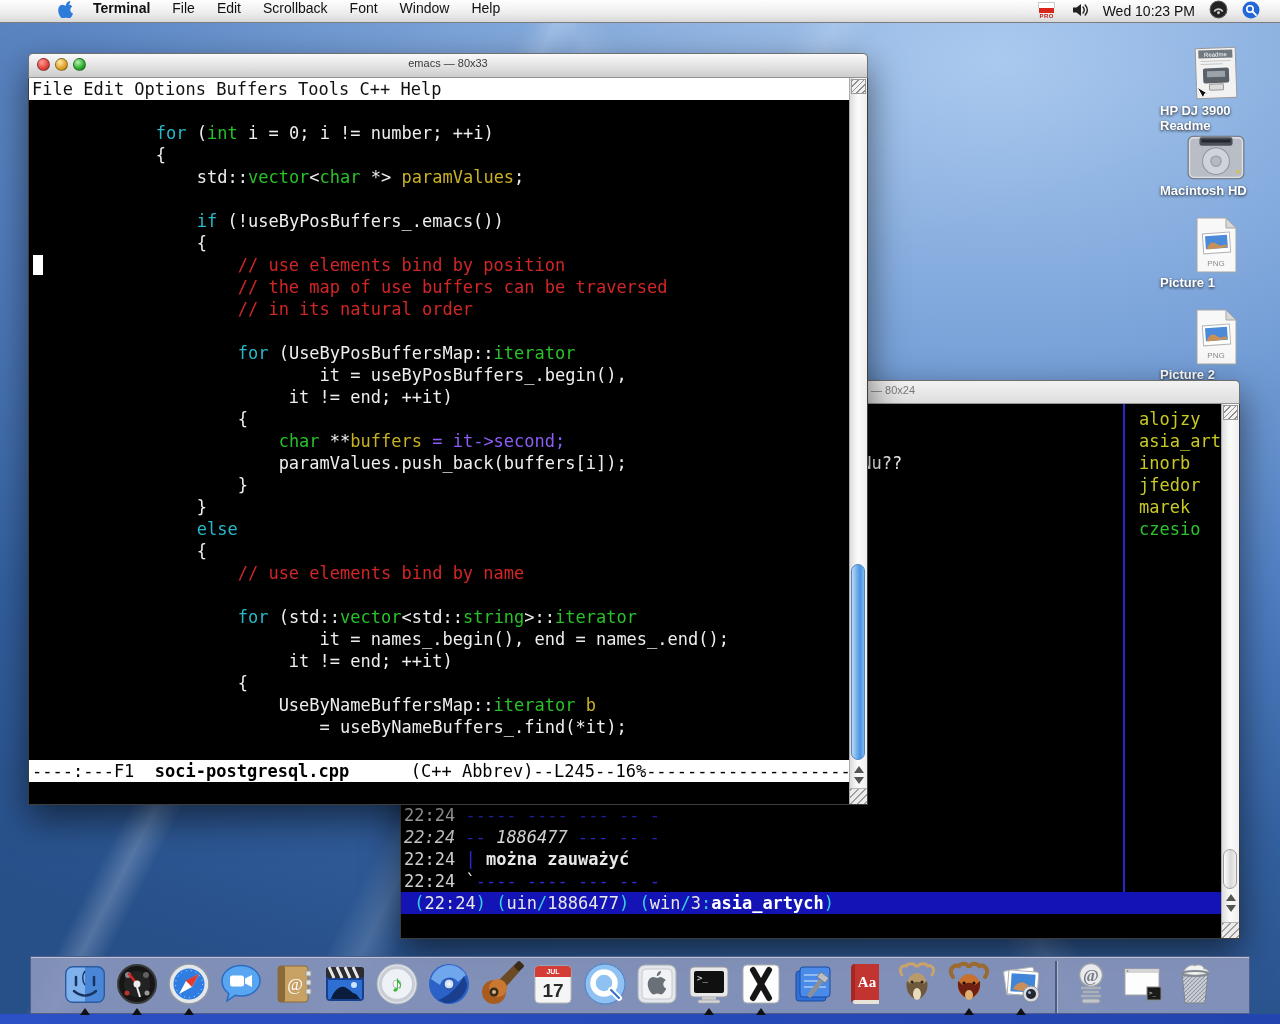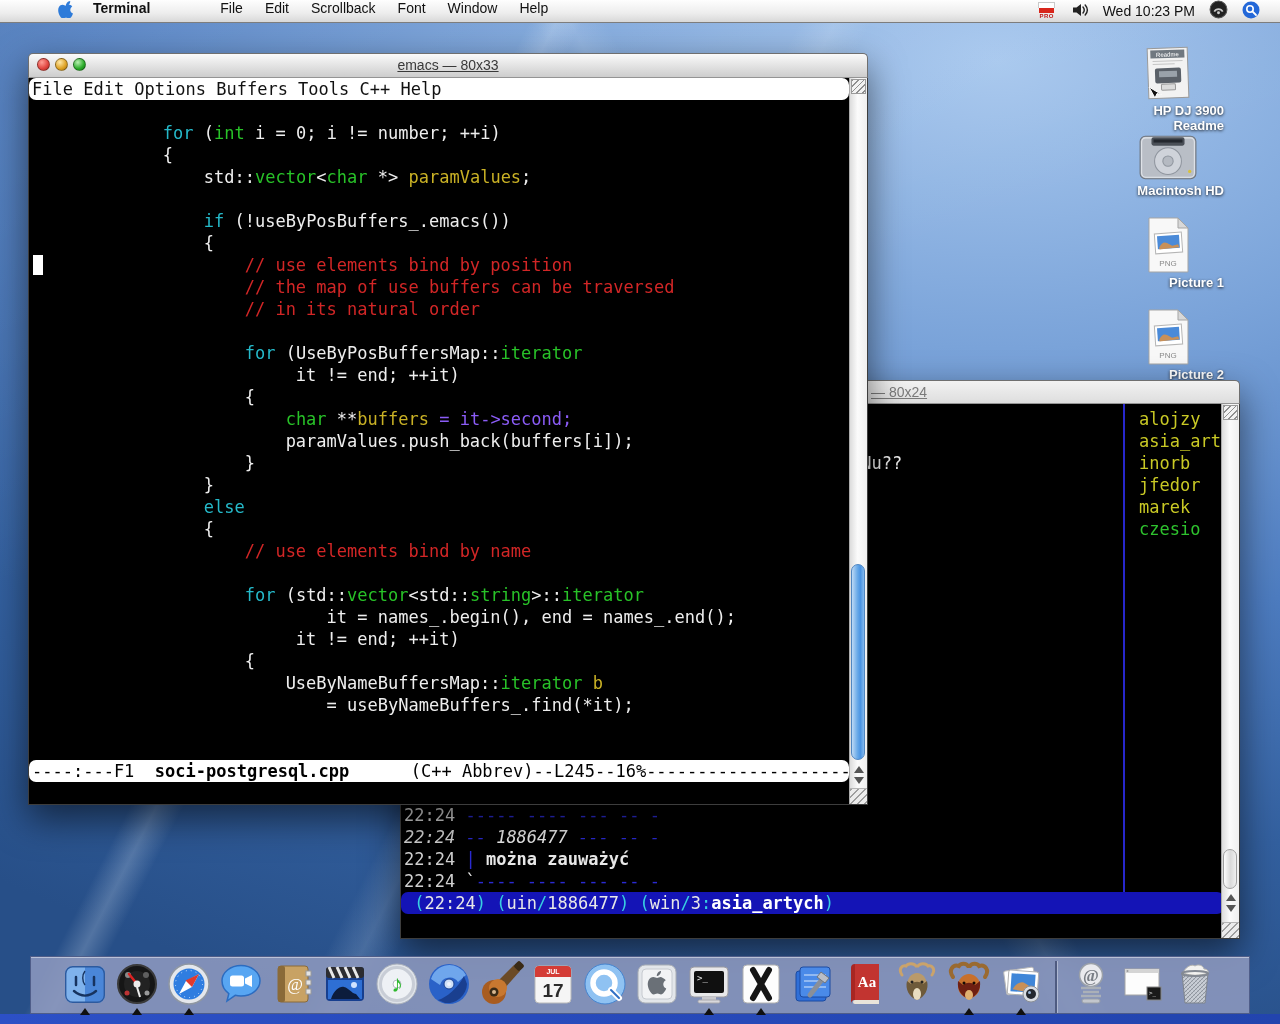--- a/index.html
+++ b/index.html
@@ -21,29 +21,29 @@
   .menu-app{font-weight:bold;margin-left:20px;}
   .menu-item{margin-left:22px;}
   .menu-right{margin-left:auto;display:flex;align-items:center;}
   .menu-right > *{margin-right:14px;}
   .clock{font-size:14px;color:#111;}
   .flag{width:20px;display:flex;flex-direction:column;align-items:center;}
   .flag-w{width:15px;height:5px;background:#fff;border:1px solid #c9c9c9;border-bottom:none;}
   .flag-r{width:15px;height:5px;background:#d8261c;}
   .flag-label{font-size:6px;line-height:7px;color:#c01818;font-weight:bold;letter-spacing:.5px;}
   
-  .desk-icon{position:absolute;left:1112px;width:112px;text-align:right;z-index:1;cursor:default;}
+  .desk-icon{position:absolute;left:1160px;width:112px;text-align:left;z-index:1;cursor:default;}
   .desk-icon .ic{height:58px;display:flex;align-items:flex-end;justify-content:center;}
   .desk-label{margin-top:1px;font-size:13px;font-weight:bold;color:#fff;text-shadow:0 1px 3px rgba(0,0,0,.85);}
   
   .window{position:absolute;border-radius:6px 6px 0 0;box-shadow:0 14px 36px rgba(0,0,0,.55);}
   .titlebar{height:22px;border:1px solid #6f6f6f;border-bottom:1px solid #949494;border-radius:5px 5px 0 0;
     background:linear-gradient(#fafafa,#cdcdcd);position:relative;}
   .titlebar.inactive{background:linear-gradient(#f2f2f2,#dedede);}
-  .title-text{position:absolute;left:0;right:0;top:3px;text-align:center;font-size:14px;color:#3a3a3a;text-decoration:underline;}
+  .title-text{position:absolute;left:0;right:0;top:3px;text-align:center;font-size:11px;color:#3a3a3a;}
   .title-text.dim{color:#7a7a7a;}
   .lights{position:absolute;left:8px;top:4px;display:flex;}
   .light{width:13px;height:13px;border-radius:50%;margin-right:5px;border:1px solid rgba(0,0,0,.35);box-sizing:border-box;}
   .light.red{background:radial-gradient(circle at 35% 30%, #ff9d94, #e0443e 60%, #9e2a20);}
   .light.yellow{background:radial-gradient(circle at 35% 30%, #ffe9a8, #deA123 60%, #9a6c12);}
   .light.green{background:radial-gradient(circle at 35% 30%, #b8f0b2, #2aab29 60%, #156e18);}
   .win-body{position:relative;background:#000;border:1px solid #3d3d3d;border-top:none;}
   
   .scrollcol{position:absolute;top:0;right:0;bottom:0;width:18px;
     background:linear-gradient(90deg,#dcdcdc,#fbfbfb 45%,#efefef);border-left:1px solid #ababab;box-sizing:border-box;}
@@ -56,23 +56,23 @@
   .sb-arrows{position:absolute;left:0;width:17px;text-align:center;}
   .sb-arrow{width:0;height:0;margin:4px auto;border-left:5px solid transparent;border-right:5px solid transparent;}
   .sb-arrow.up{border-bottom:7px solid #555;}
   .sb-arrow.down{border-top:7px solid #555;}
   .corner-grip{position:absolute;bottom:0;right:0;width:17px;height:15px;background:#ececec;
     background-image:repeating-linear-gradient(135deg,#9f9f9f 0 1.5px,transparent 1.5px 5px);border-top:1px solid #b5b5b5;}
   
   #win-emacs{left:28px;top:53px;width:840px;z-index:10;}
   #win-emacs .titlebar{height:23px;}
   .mono, .code-line, .modeline, .emacs-menu, .irssi-row{
-    font-family:"DejaVu Sans Mono",monospace;font-size:17px;line-height:22px;white-space:pre;margin:0;border-radius:7px;}
+    font-family:"DejaVu Sans Mono",monospace;font-size:17px;line-height:22px;white-space:pre;margin:0;}
   .emacs-menu{height:22px;background:#fff;color:#111;padding-left:3px;width:820px;box-sizing:border-box;overflow:hidden;}
-  #emacs-code{position:relative;width:820px;height:660px;overflow:hidden;background:#000;padding-left:7px;}
+  #emacs-code{position:relative;width:820px;height:660px;overflow:hidden;background:#000;padding-left:0;}
   .code-line{height:22px;padding-left:4px;color:#eee;}
   #emacs-cursor{position:absolute;left:4px;width:10px;height:20px;background:#fff;}
   .modeline{height:22px;background:#fff;color:#000;padding-left:3px;width:820px;box-sizing:border-box;overflow:hidden;}
   .modeline .bold{font-weight:bold;}
   .minibuffer{height:22px;background:#000;width:820px;}
   
   #win-irssi{left:400px;top:380px;width:840px;z-index:5;}
   #irssi-content{height:534px;position:relative;overflow:hidden;background:#000;width:838px;}
   .irssi-row{position:absolute;left:0;height:22px;padding-left:3px;color:#e8e8e8;}
   #nick-sep{position:absolute;width:2px;background:#2727cd;}
@@ -95,21 +95,21 @@
 <body>
 
 <div class="menubar">
   <div class="apple">
     <svg width="15" height="18" viewBox="0 0 16 19">
       <path fill="#2e7bd9" d="M11.8 4.7c.8-1 1.4-2.4 1.2-3.7-1.2.1-2.6.8-3.4 1.8-.7.9-1.4 2.3-1.2 3.6 1.3.1 2.6-.7 3.4-1.7z"></path>
       <path fill="#2e7bd9" d="M13.1 10.6c0-2.4 2-3.6 2.1-3.7-1.1-1.7-2.9-1.9-3.5-1.9-1.5-.2-2.9.9-3.6.9-.7 0-1.9-.9-3.1-.9-1.6 0-3.1.9-4 2.4-1.7 3-.4 7.4 1.2 9.8.8 1.2 1.8 2.5 3.1 2.4 1.2 0 1.7-.8 3.2-.8s1.9.8 3.2.8c1.3 0 2.2-1.2 3-2.4.9-1.4 1.3-2.7 1.3-2.8-.1-.1-2.9-1.1-2.9-3.8z"></path>
     </svg>
   </div>
   <div class="menu-app">Terminal</div>
-  <div style="display:flex;padding-left:48px;">
+  <div style="display:flex;">
       <div class="menu-item">File</div>
       <div class="menu-item">Edit</div>
       <div class="menu-item">Scrollback</div>
       <div class="menu-item">Font</div>
       <div class="menu-item">Window</div>
       <div class="menu-item">Help</div>
     </div>
   <div class="menu-right">
     <div class="flag">
       <div class="flag-w"></div>
@@ -266,20 +266,21 @@
         <pre class="code-line"><span style="color: rgb(238, 238, 238);">            {</span></pre>
         <pre class="code-line"><span style="color: rgb(238, 238, 238);">                std::</span><span style="color: rgb(40, 194, 40);">vector</span><span style="color: rgb(238, 238, 238);">&lt;</span><span style="color: rgb(40, 194, 40);">char</span><span style="color: rgb(238, 238, 238);"> *&gt; </span><span style="color: rgb(201, 177, 37);">paramValues</span><span style="color: rgb(238, 238, 238);">;</span></pre>
         <pre class="code-line"> </pre>
         <pre class="code-line"><span style="color: rgb(238, 238, 238);">                </span><span style="color: rgb(37, 185, 201);">if</span><span style="color: rgb(238, 238, 238);"> (!useByPosBuffers_.emacs())</span></pre>
         <pre class="code-line"><span style="color: rgb(238, 238, 238);">                {</span></pre>
         <pre class="code-line"><span style="color: rgb(210, 38, 38);">                    // use elements bind by position</span></pre>
         <pre class="code-line"><span style="color: rgb(210, 38, 38);">                    // the map of use buffers can be traversed</span></pre>
         <pre class="code-line"><span style="color: rgb(210, 38, 38);">                    // in its natural order</span></pre>
         <pre class="code-line"> </pre>
         <pre class="code-line"><span style="color: rgb(238, 238, 238);">                    </span><span style="color: rgb(37, 185, 201);">for</span><span style="color: rgb(238, 238, 238);"> (UseByPosBuffersMap::</span><span style="color: rgb(40, 194, 40);">iterator</span></pre>
+        <pre class="code-line"><span style="color: rgb(238, 238, 238);">                            it = useByPosBuffers_.begin(),</span></pre>
         <pre class="code-line"><span style="color: rgb(238, 238, 238);">                         it != end; ++it)</span></pre>
         <pre class="code-line"><span style="color: rgb(238, 238, 238);">                    {</span></pre>
         <pre class="code-line"><span style="color: rgb(238, 238, 238);">                        </span><span style="color: rgb(40, 194, 40);">char</span><span style="color: rgb(238, 238, 238);"> **</span><span style="color: rgb(201, 177, 37);">buffers</span><span style="color: #8b5cf6;"> = it-&gt;second;</span></pre>
         <pre class="code-line"><span style="color: rgb(238, 238, 238);">                        paramValues.push_back(buffers[i]);</span></pre>
         <pre class="code-line"><span style="color: rgb(238, 238, 238);">                    }</span></pre>
         <pre class="code-line"><span style="color: rgb(238, 238, 238);">                }</span></pre>
         <pre class="code-line"><span style="color: rgb(238, 238, 238);">                </span><span style="color: rgb(37, 185, 201);">else</span></pre>
         <pre class="code-line"><span style="color: rgb(238, 238, 238);">                {</span></pre>
         <pre class="code-line"><span style="color: rgb(210, 38, 38);">                    // use elements bind by name</span></pre>
         <pre class="code-line"> </pre>

